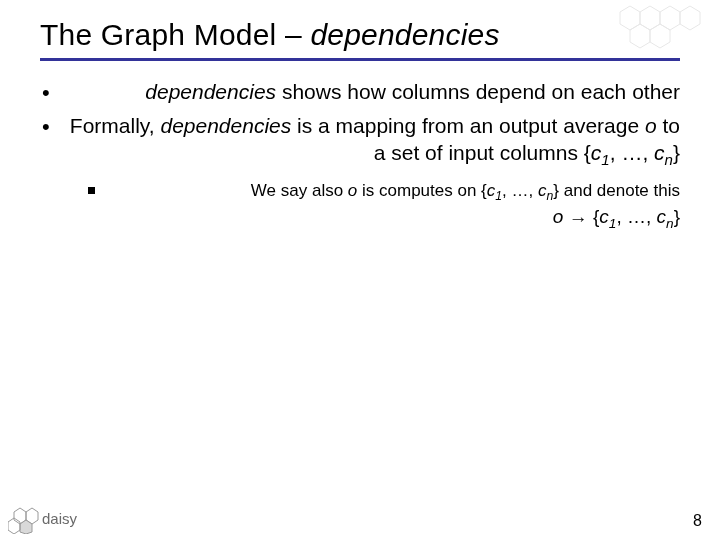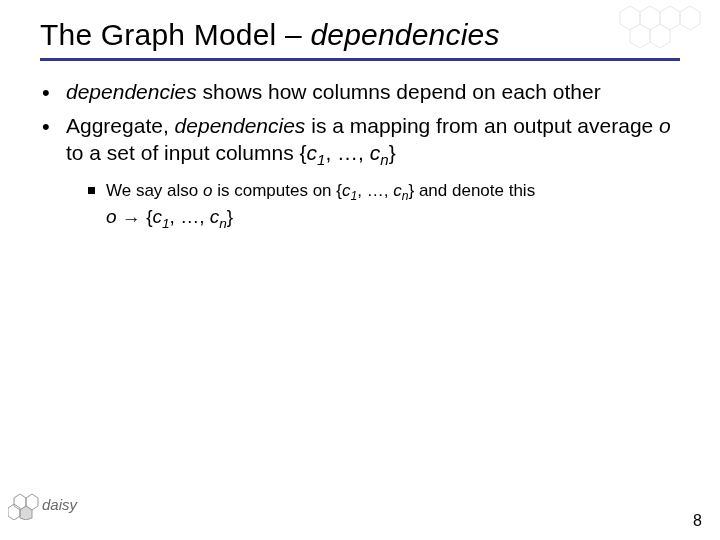--- a/index.html
+++ b/index.html
@@ -27,20 +27,21 @@
   .title .em { font-style: italic; }
   .rule {
     height: 3px;
     background: #333399;
     width: 640px;
     margin-bottom: 18px;
   }
   ul.top {
     list-style: none;
     padding-left: 2px;
+    text-align: right;
   }
   ul.top > li {
     position: relative;
     padding-left: 24px;
     font-size: 21px;
     line-height: 1.25;
     margin-bottom: 8px;
   }
   ul.top > li::before {
     content: "•";
@@ -82,24 +83,23 @@
     width: 120px;
     height: 54px;
     opacity: 0.35;
   }
   .hex-deco-top svg { width: 100%; height: 100%; }
 
   
   .footer-logo {
     position: absolute;
     left: 8px;
-    bottom: 20px;
+    bottom: 6px;
     width: 100px;
     height: 36px;
-    font-style: italic;
   }
   .footer-logo svg { width: 100%; height: 100%; }
   .page-number {
     position: absolute;
     right: 18px;
     bottom: 10px;
     font-size: 16px;
     color: #000;
   }
   .logo-text {
@@ -131,21 +131,21 @@
   </h1>
   <div class="rule"></div>
 
   <ul class="top">
 
     <li>
       <span class="em">dependencies</span><span> shows how columns depend on each other</span>
     </li>
 
     <li>
-      <span>Aggregate, </span><span class="em">dependencies</span><span> is a mapping from an output average </span><span class="em">o</span><span> to a set of input columns {</span><span class="em">c</span><span class="subscript">1</span><span>, …, </span><span class="em">c</span><span class="subscript">n</span><span>}</span>
+      <span>Formally, </span><span class="em">dependencies</span><span> is a mapping from an output average </span><span class="em">o</span><span> to a set of input columns {</span><span class="em">c</span><span class="subscript">1</span><span>, …, </span><span class="em">c</span><span class="subscript">n</span><span>}</span>
       <ul class="sub">
         <li>
           <span>We say also </span><span class="em">o</span><span> is computes on {</span><span class="em">c</span><span class="subscript">1</span><span>, …, </span><span class="em">c</span><span class="subscript">n</span><span>} and denote this</span><br>
           <span style="font-size:19px;"><span class="em">o</span><span class="arrow"> → </span><span>{</span><span class="em">c</span><span class="subscript">1</span><span>, …, </span><span class="em">c</span><span class="subscript">n</span><span>}</span></span>
         </li>
       </ul>
     </li>
 
 
   </ul>

